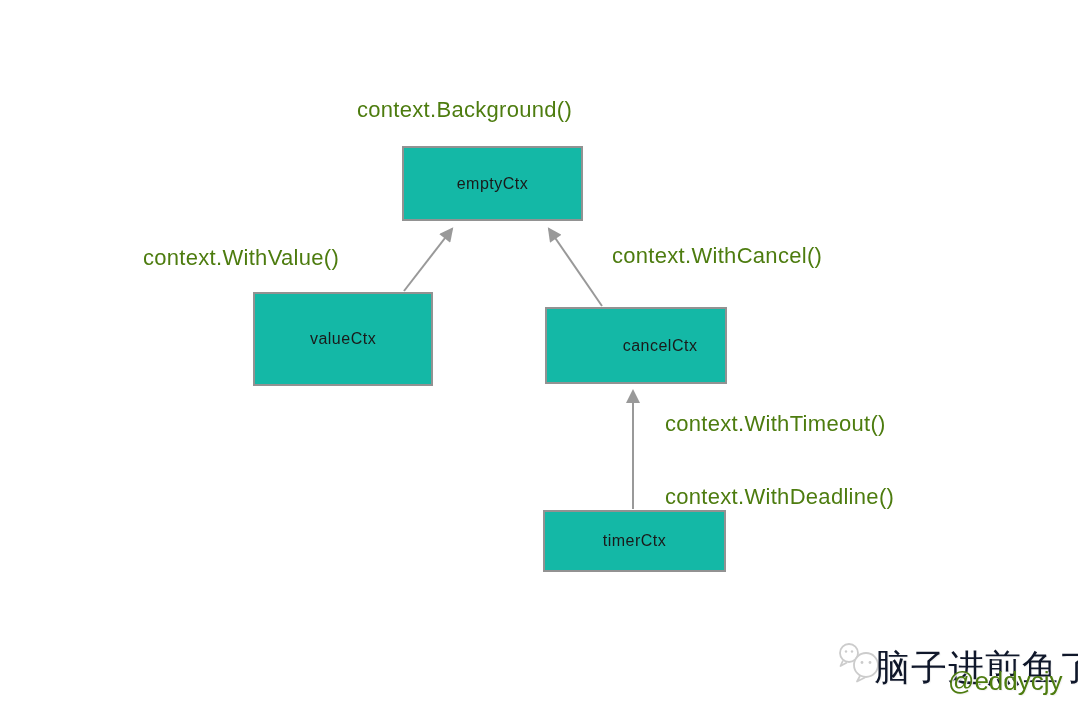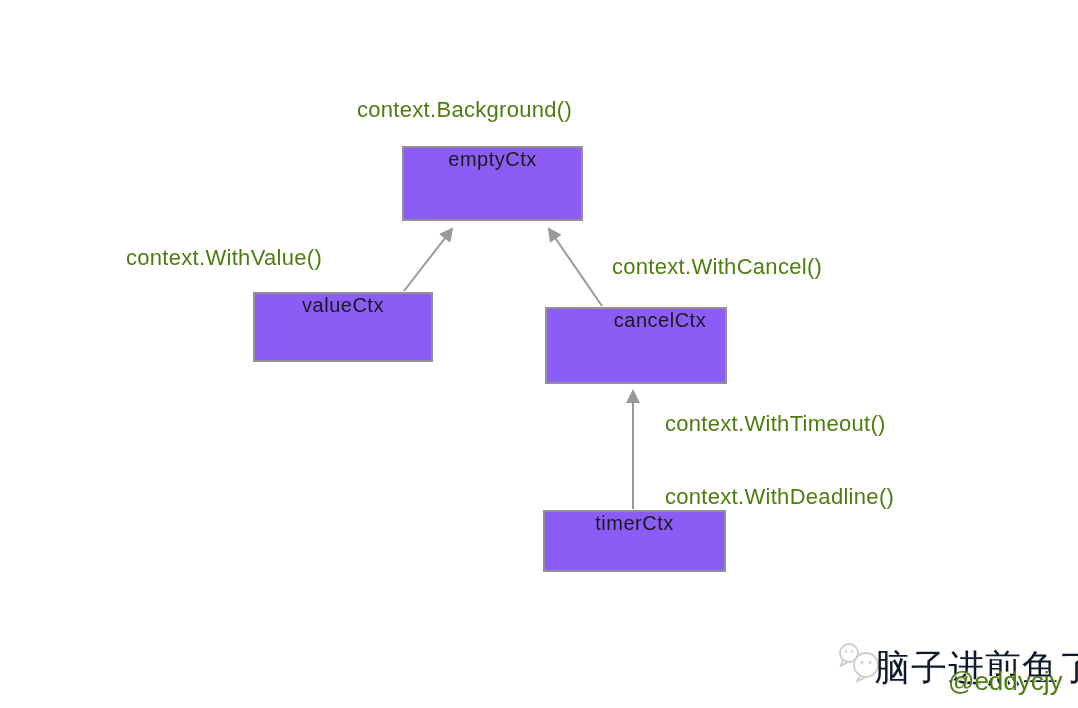--- a/index.html
+++ b/index.html
@@ -16,43 +16,43 @@
     overflow: hidden;
   }
   .edges {
     position: absolute;
     left: 0; top: 0;
     width: 1078px; height: 708px;
     pointer-events: none;
   }
   .node {
     position: absolute;
-    background: #8b5cf6;
+    background: #14b8a6;
     border: 2px solid #929292;
     display: flex;
-    align-items: flex-start;
+    align-items: center;
     justify-content: center;
-    font-size: 20px;
+    font-size: 16px;
     color: #1a1a1a;
     letter-spacing: 0.5px;
   }
   .node-empty  { left: 402px; top: 146px; width: 181px; height: 75px; }
-  .node-value  { left: 253px; top: 292px; width: 180px; height: 70px; }
+  .node-value  { left: 253px; top: 292px; width: 180px; height: 94px; }
   .node-cancel { left: 545px; top: 307px; width: 182px; height: 77px; padding-left: 48px; }
   .node-timer  { left: 543px; top: 510px; width: 183px; height: 62px; }
   .fnlabel {
     position: absolute;
     font-size: 22px;
     color: #4d7c0f;
     white-space: nowrap;
     letter-spacing: 0.3px;
   }
   .lbl-background { left: 357px; top: 97px;  }
-  .lbl-withvalue  { left: 126px; top: 245px; }
-  .lbl-withcancel { left: 612px; top: 254px; }
+  .lbl-withvalue  { left: 143px; top: 245px; }
+  .lbl-withcancel { left: 612px; top: 243px; }
   .lbl-withtimeout  { left: 665px; top: 411px; }
   .lbl-withdeadline { left: 665px; top: 484px; }
   .watermark {
     position: absolute;
     left: 832px; top: 638px;
     width: 240px; height: 64px;
     color: #c9c9c9;
   }
   .wm-icon {
     position: absolute;

